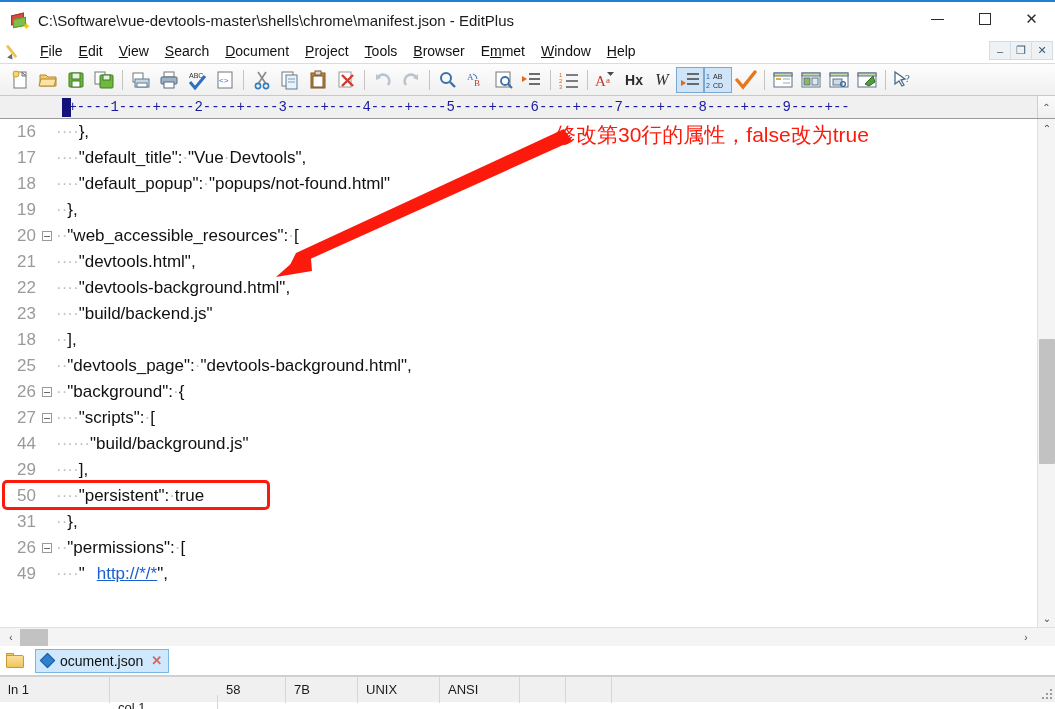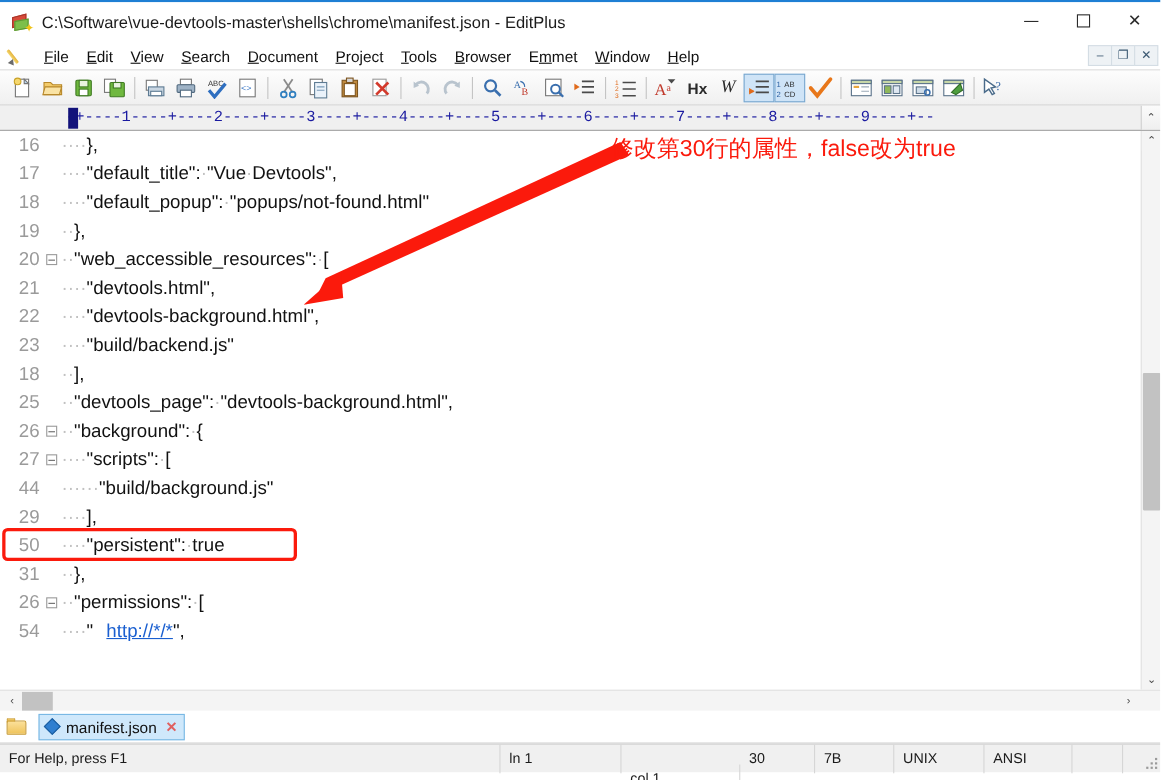--- a/index.html
+++ b/index.html
@@ -683,21 +683,21 @@
         <div class="line"><div class="lnum">23</div><div class="fold"></div><div class="code"><span class="ws">····</span><span>"build/backend.js"</span></div></div>
         <div class="line"><div class="lnum">18</div><div class="fold"></div><div class="code"><span class="ws">··</span><span>],</span></div></div>
         <div class="line"><div class="lnum">25</div><div class="fold"></div><div class="code"><span class="ws">··</span><span>"devtools_page":</span><span class="ws">·</span><span>"devtools-background.html",</span></div></div>
         <div class="line"><div class="lnum">26</div><div class="fold"><span></span></div><div class="code"><span class="ws">··</span><span>"background":</span><span class="ws">·</span><span>{</span></div></div>
         <div class="line"><div class="lnum">27</div><div class="fold"><span></span></div><div class="code"><span class="ws">····</span><span>"scripts":</span><span class="ws">·</span><span>[</span></div></div>
         <div class="line"><div class="lnum">44</div><div class="fold"></div><div class="code"><span class="ws">······</span><span>"build/background.js"</span></div></div>
         <div class="line"><div class="lnum">29</div><div class="fold"></div><div class="code"><span class="ws">····</span><span>],</span></div></div>
         <div class="line"><div class="lnum">50</div><div class="fold"></div><div class="code"><span class="ws">····</span><span>"persistent":</span><span class="ws">·</span><span>true</span></div></div>
         <div class="line"><div class="lnum">31</div><div class="fold"></div><div class="code"><span class="ws">··</span><span>},</span></div></div>
         <div class="line"><div class="lnum">26</div><div class="fold"><span></span></div><div class="code"><span class="ws">··</span><span>"permissions":</span><span class="ws">·</span><span>[</span></div></div>
-        <div class="line"><div class="lnum">54</div><div class="fold"></div><div class="code"><span class="ws">····</span><span>"</span><span class="url">http://*/*</span><span>",</span></div></div>
+        <div class="line"><div class="lnum">49</div><div class="fold"></div><div class="code"><span class="ws">····</span><span>"</span><span class="url">http://*/*</span><span>",</span></div></div>
       </div>
 
     <div class="anno-box" id="anno-box" style="left: 2px; top: 361px; width: 268px; height: 30px;"></div>
     <svg class="anno-svg" width="1055" height="508">
       <polygon points="572,22 288,150 296,134 564,10" fill="#fb1a0c"></polygon>
       <polygon points="276,158 310,128 312,152" fill="#fb1a0c"></polygon>
     </svg>
     <div class="anno-text" id="anno-text" style="left: 555px; top: 2px;">修改第30行的属性，false改为true</div>
 
     <div class="vscroll">
@@ -713,30 +713,29 @@
     <div class="hbtn" style="right:20px;">›</div>
   </div>
 
   <div class="tabbar">
     <div class="folder-icon">
       <div class="f2"></div>
         <div class="f1"></div>
     </div>
     <div class="tab">
       <span class="diamond"></span>
-      <span>manifest.json</span>
+      <span>ocument.json</span>
       <span class="tabclose">✕</span>
     </div>
   </div>
 
   <div class="statusbar">
-    <div class="sb-cell sb-help">For Help, press F1</div>
     <div class="sb-cell" style="width:110px;">ln 1</div>
     <div class="sb-cell" style="width:108px;margin-top:36px;">col 1</div>
-    <div class="sb-cell" style="width:68px;">30</div>
+    <div class="sb-cell" style="width:68px;">58</div>
     <div class="sb-cell" style="width:72px;">7B</div>
     <div class="sb-cell" style="width:82px;">UNIX</div>
     <div class="sb-cell" style="width:80px;">ANSI</div>
     <div class="sb-cell" style="width:46px;"></div>
     <div class="sb-cell" style="width:46px;"></div>
     <div class="sb-grip">
       <i style="right:0;bottom:0;"></i>
         <i style="right:4px;bottom:0;"></i>
         <i style="right:8px;bottom:0;"></i>
       <i style="right:0;bottom:4px;"></i>

